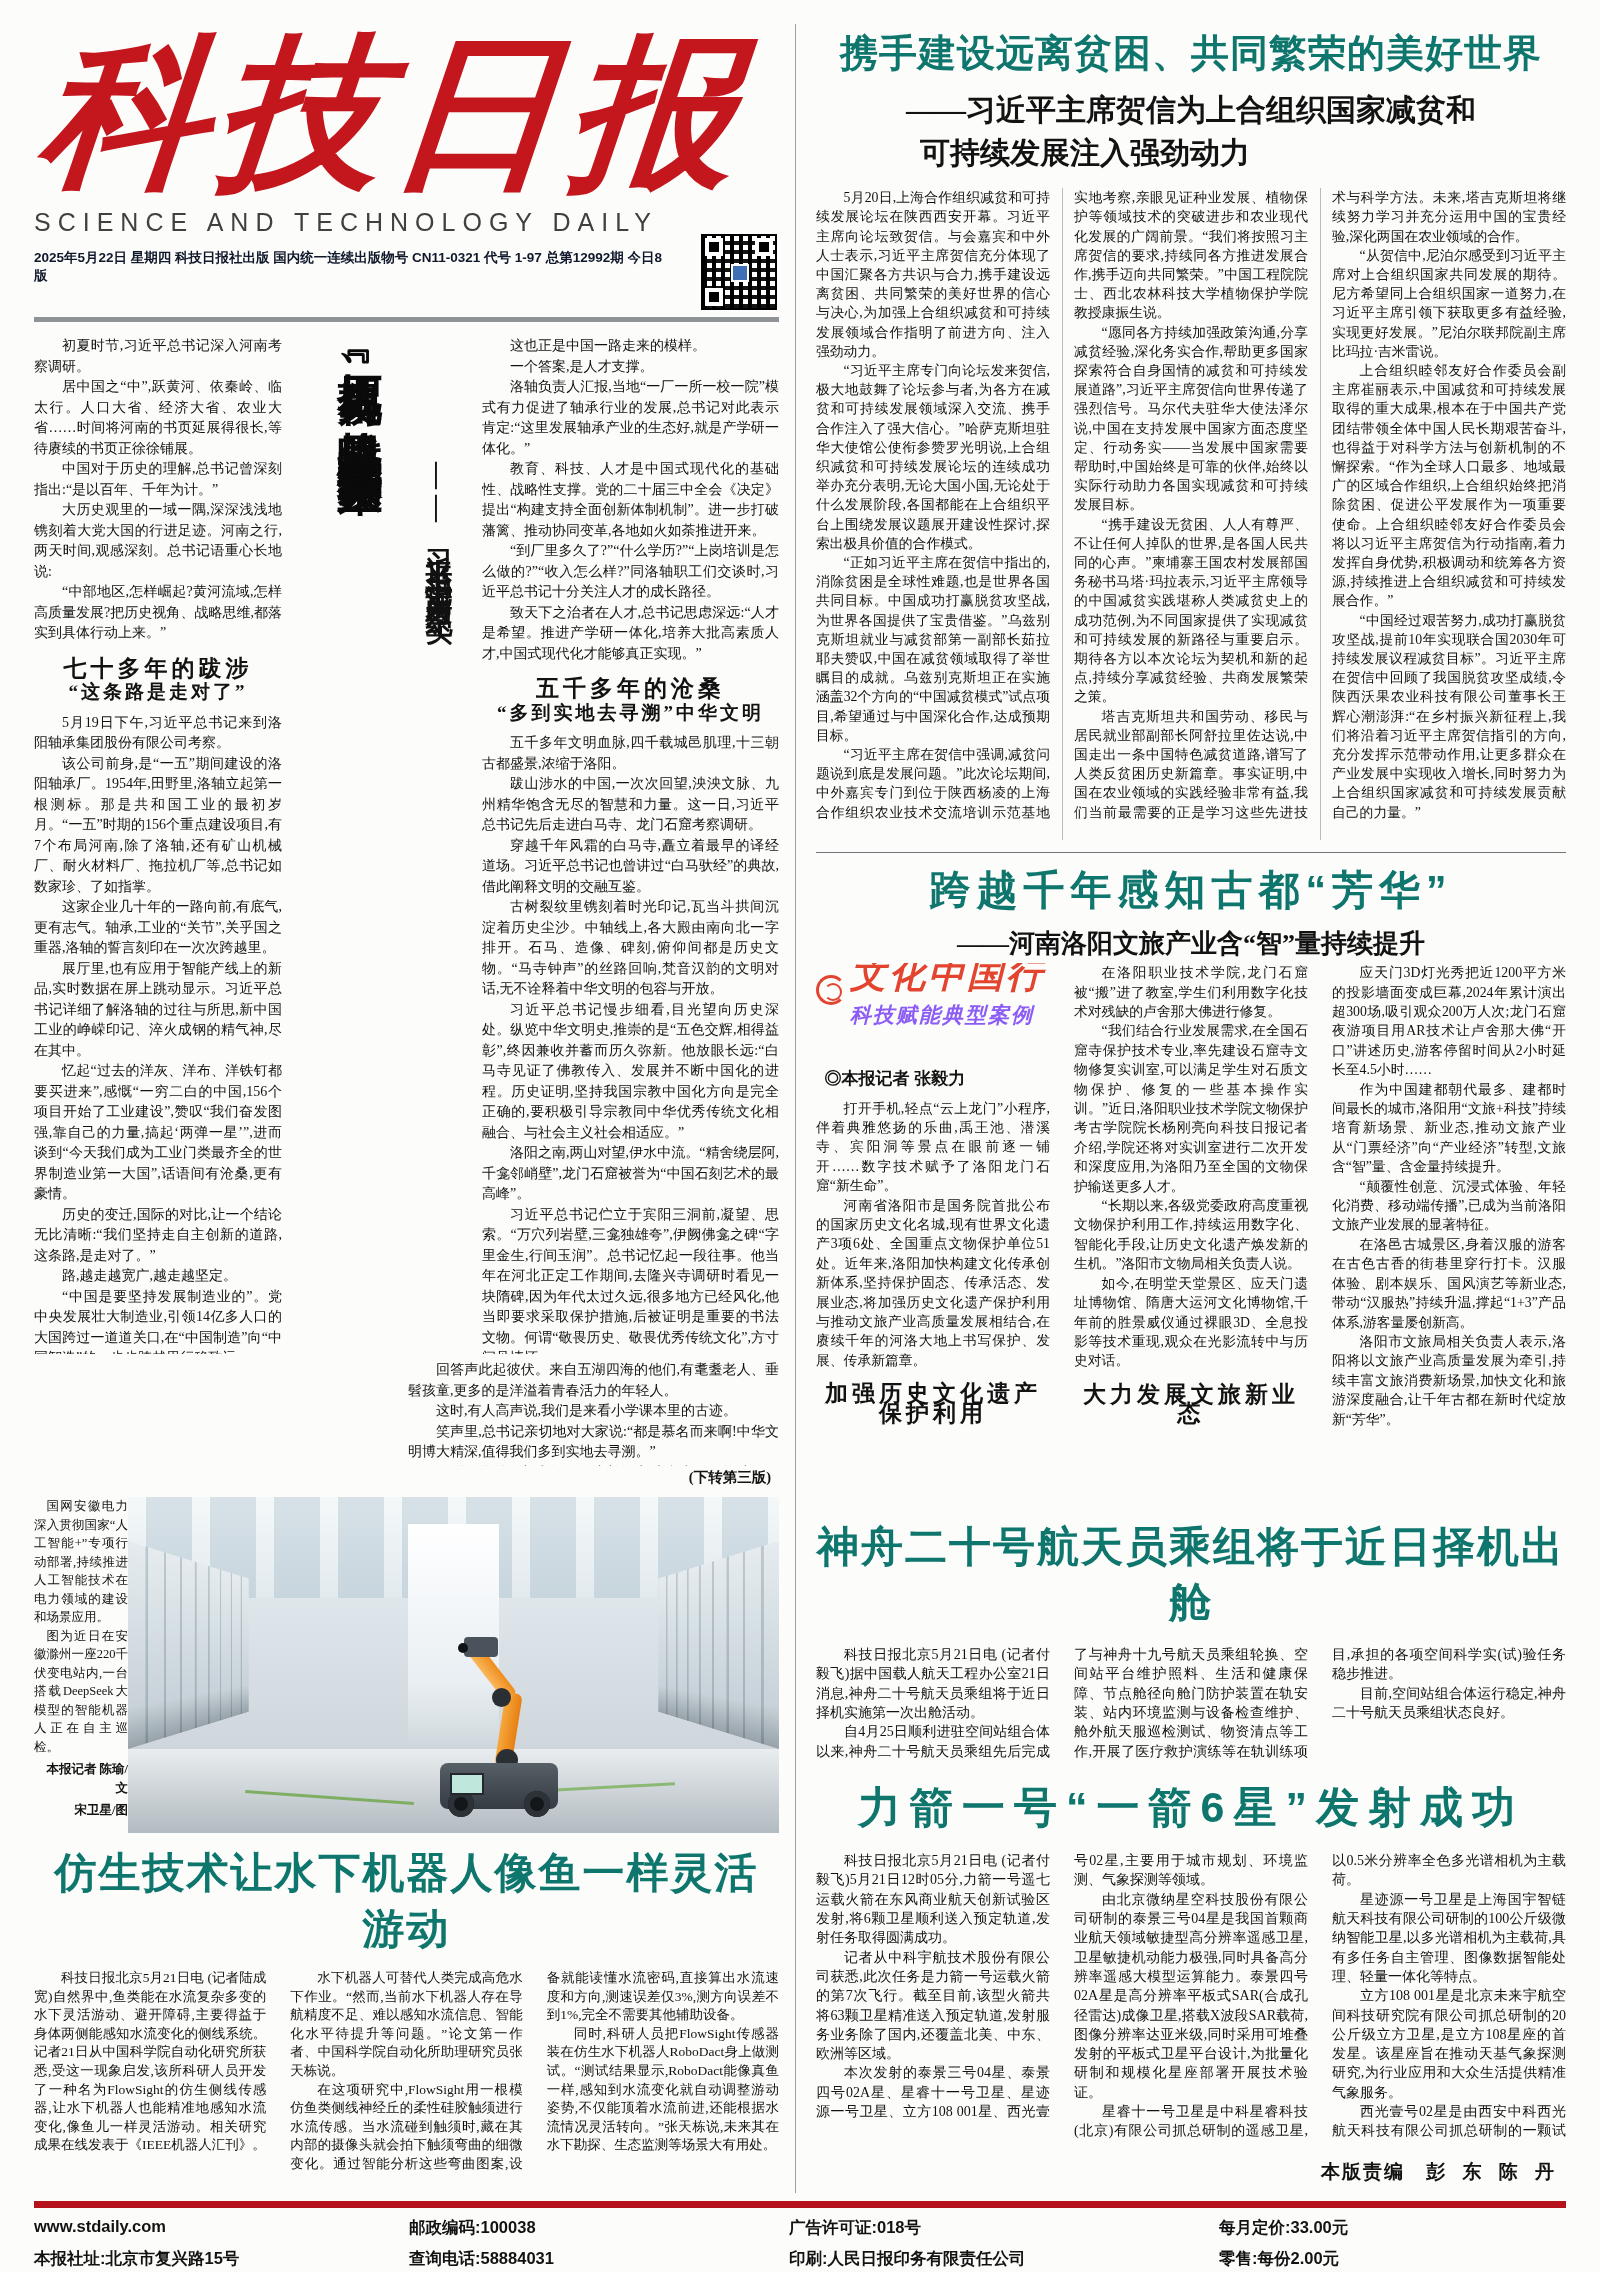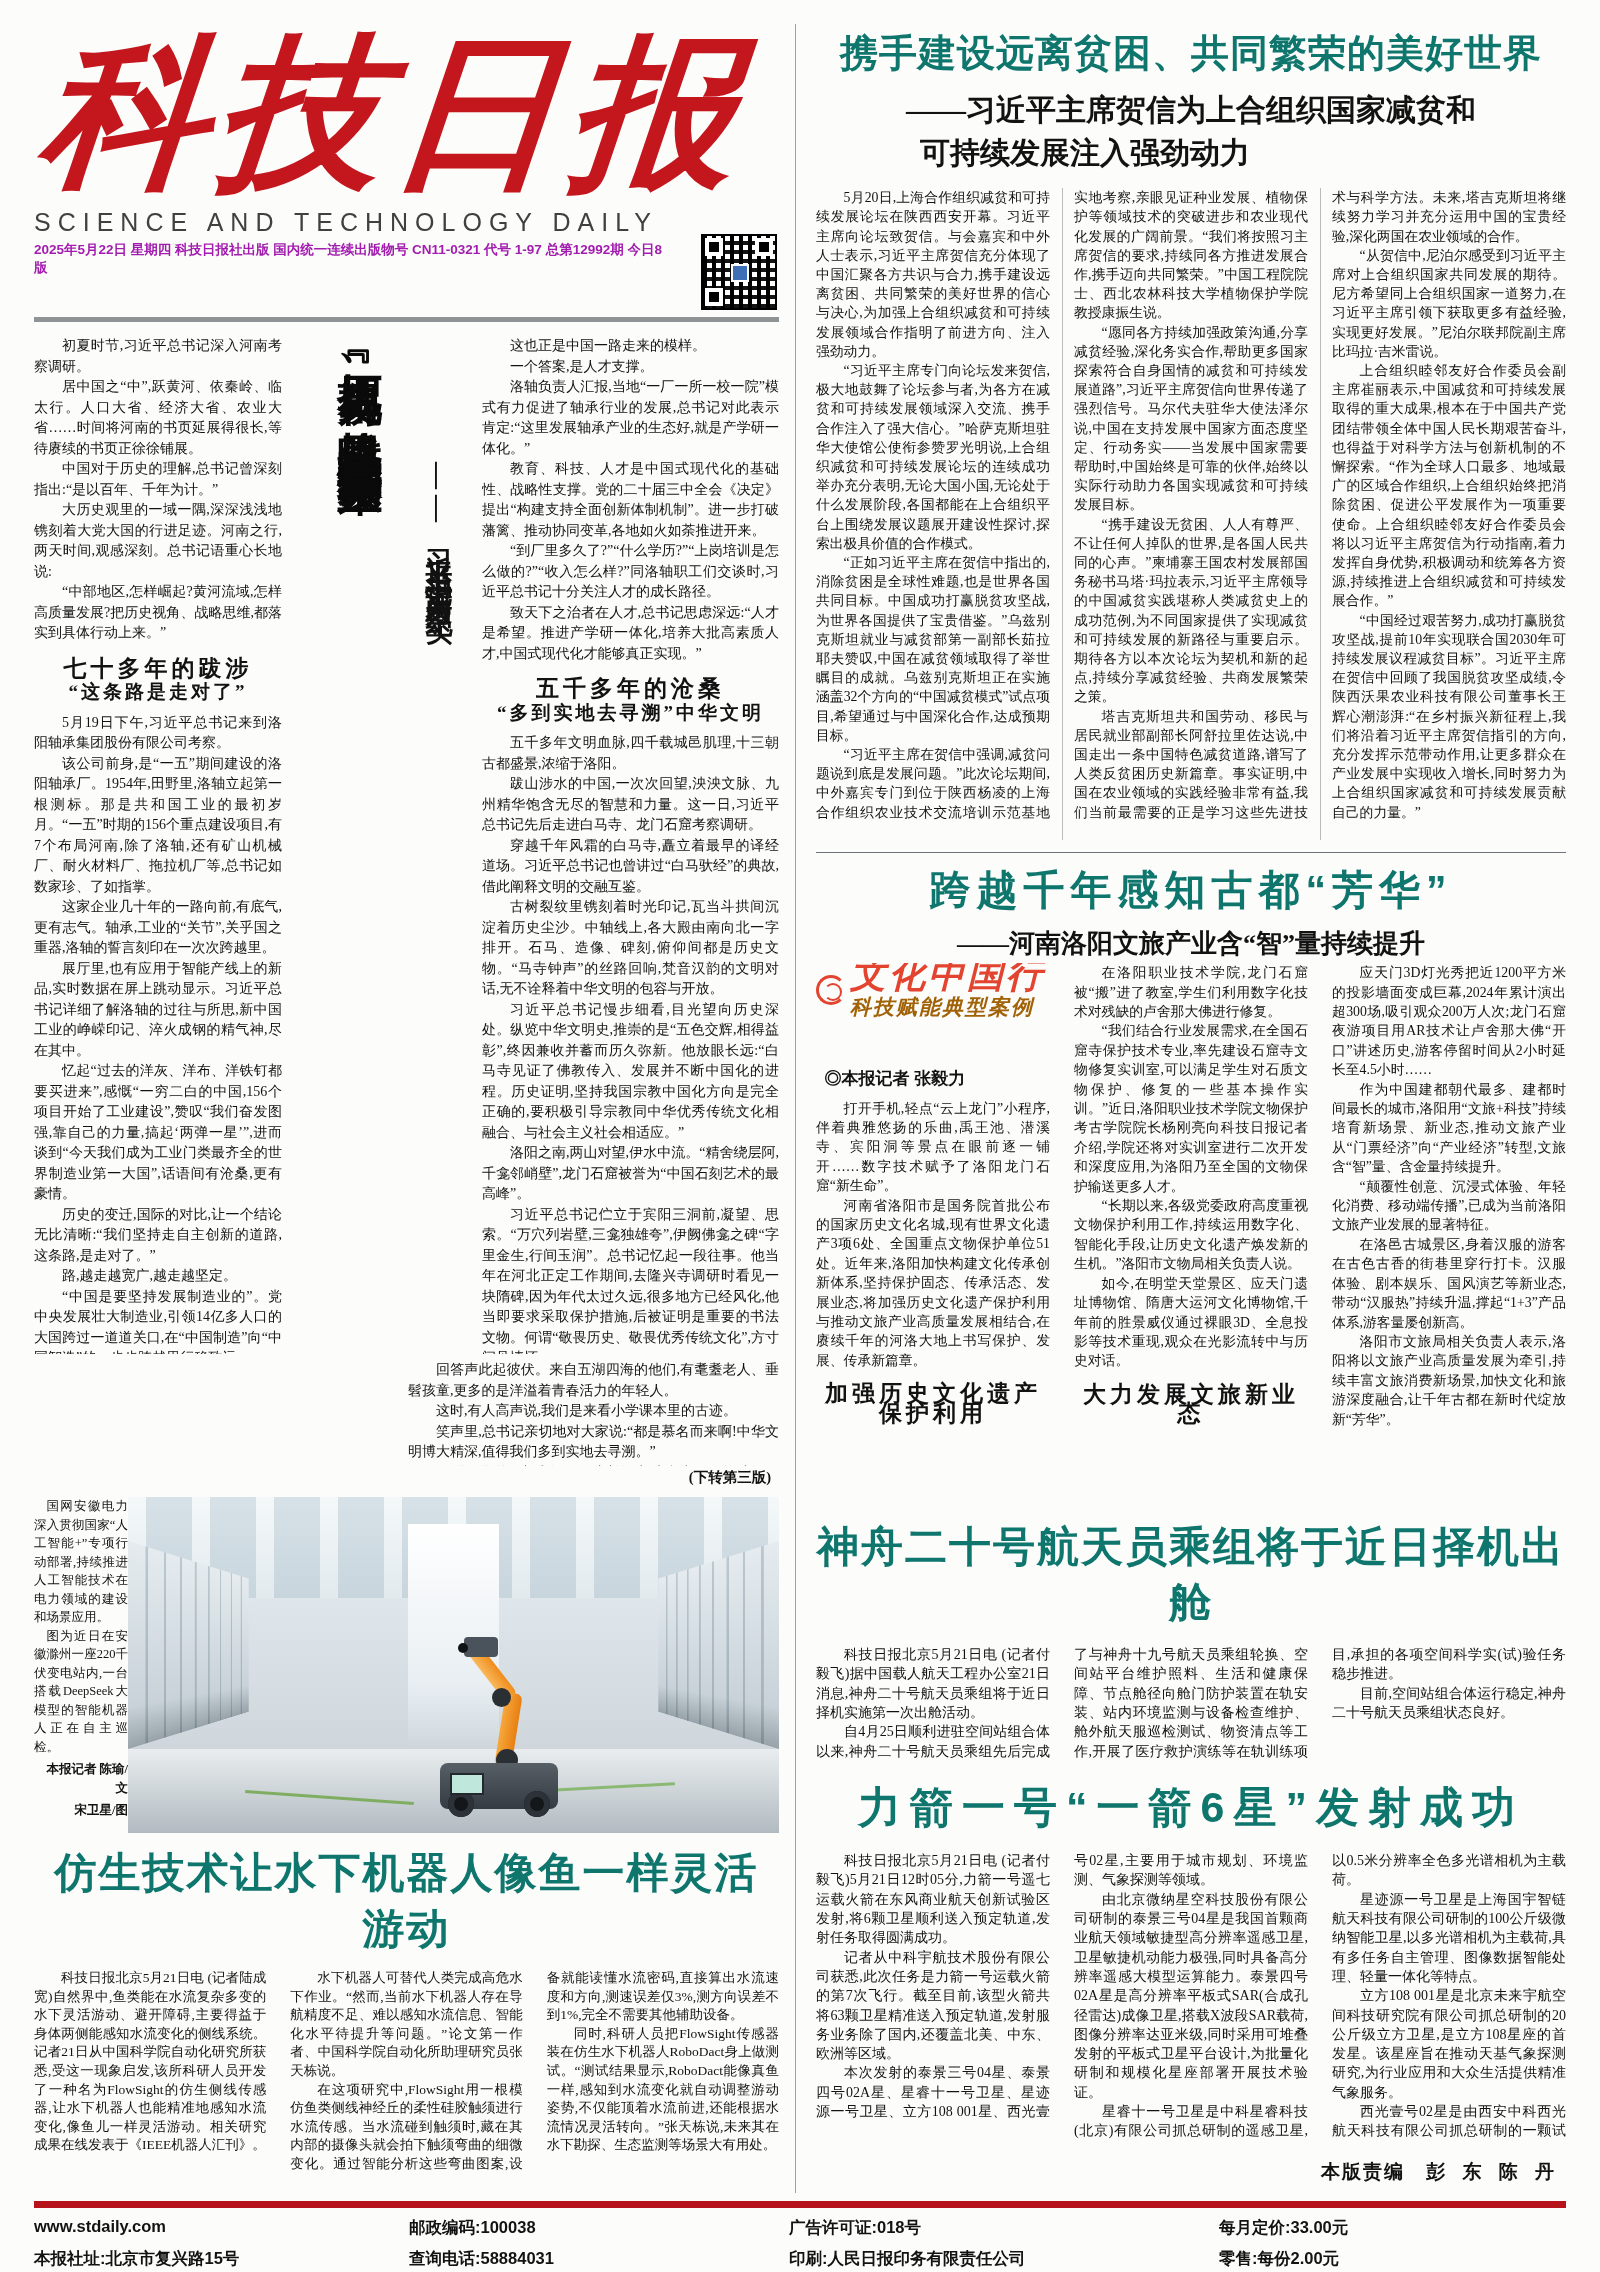--- a/index.html
+++ b/index.html
@@ -11,21 +11,21 @@
   .col-right { flex:1; border-left:1px solid #9aa0a4; margin-left:16px; padding-left:20px; min-width:0; }
 
   
   .masthead { position:relative; height:298px; }
   .mast-title { font-family:"DejaVu Serif", serif; font-style:italic; font-weight:900;
                 font-size:166px; line-height:1.06; letter-spacing:10px; color:#c3161d;
                 transform:skewX(-5deg); transform-origin:left bottom; white-space:nowrap; }
   .mast-english { font-family:"Liberation Sans", sans-serif; font-size:25px; letter-spacing:7px;
                   color:#404040; margin-top:8px; }
   .mast-dateline { font-family:"Liberation Sans", sans-serif; font-size:13.5px; font-weight:700;
-                   color:#a21caf; margin-top:4px; letter-spacing:0; width:640px; }
+                   color:#0f172a; margin-top:12px; letter-spacing:0; width:640px; }
   .mast-rule { position:absolute; left:0; right:0; bottom:0; height:5px; background:#8f9396; }
   .qr { position:absolute; right:2px; bottom:12px; width:76px; height:76px; background:#fff; border:2px solid #000;
         background-image:
           repeating-linear-gradient(0deg, rgba(0,0,0,.92) 0 4px, rgba(255,255,255,0) 4px 9px),
           repeating-linear-gradient(90deg, #000 0 4px, #fff 4px 9px); }
   .qr i { position:absolute; width:18px; height:18px; background:#000; box-shadow:inset 0 0 0 4px #fff, inset 0 0 0 8px #000; }
   .qr .f1 { left:2px; top:2px; } .qr .f2 { right:2px; top:2px; } .qr .f3 { left:2px; bottom:2px; }
   .qr b { position:absolute; left:28px; top:28px; width:18px; height:18px; background:#3f6fb5; border:2px solid #fff; }
 
   
@@ -109,21 +109,21 @@
   .culture .dek2 { text-align:center; text-indent:0; font-weight:700; font-size:26px; margin-bottom:2px; }
   .culture .body { font-size:13.8px; line-height:19.4px; height:540px; overflow:hidden; }
   .badge { position:relative; width:100%; height:96px; padding-left:34px; margin:2px 0 8px; }
   .swirl { position:absolute; left:0; top:10px; width:30px; height:30px; border:3px solid #e2442f; border-radius:50%;
            border-right-color:transparent; }
   .swirl::after { content:""; position:absolute; left:5px; top:5px; width:14px; height:14px; border:2px solid #e2442f;
            border-radius:50%; border-left-color:transparent; }
   .badge-l1 { font-family:"Liberation Sans", sans-serif; font-weight:900; font-style:italic; font-size:36px;
               color:#e2442f; letter-spacing:3px; }
   .badge-l2 { font-family:"Liberation Sans", sans-serif; font-weight:800; font-style:italic; font-size:21px;
-              color:#a16207; letter-spacing:2px; margin-top:12px; }
+              color:#8b5cf6; letter-spacing:2px; margin-top:20px; }
   .byline { font-family:"Liberation Sans", sans-serif; font-size:17px; text-indent:0.5em; margin:4px 0 10px; }
 
   
   .shenzhou { margin-top:16px; }
   .shenzhou h2 { font-size:42px; letter-spacing:2px; margin-bottom:14px; }
   .shenzhou .body { font-size:14px; line-height:19.3px; height:118px; overflow:hidden; }
   .rocket { margin-top:16px; }
   .rocket h2 { font-size:43px; letter-spacing:9px; margin-bottom:14px; }
   .rocket .body { font-size:14px; line-height:19.3px; height:292px; overflow:hidden; }
 

